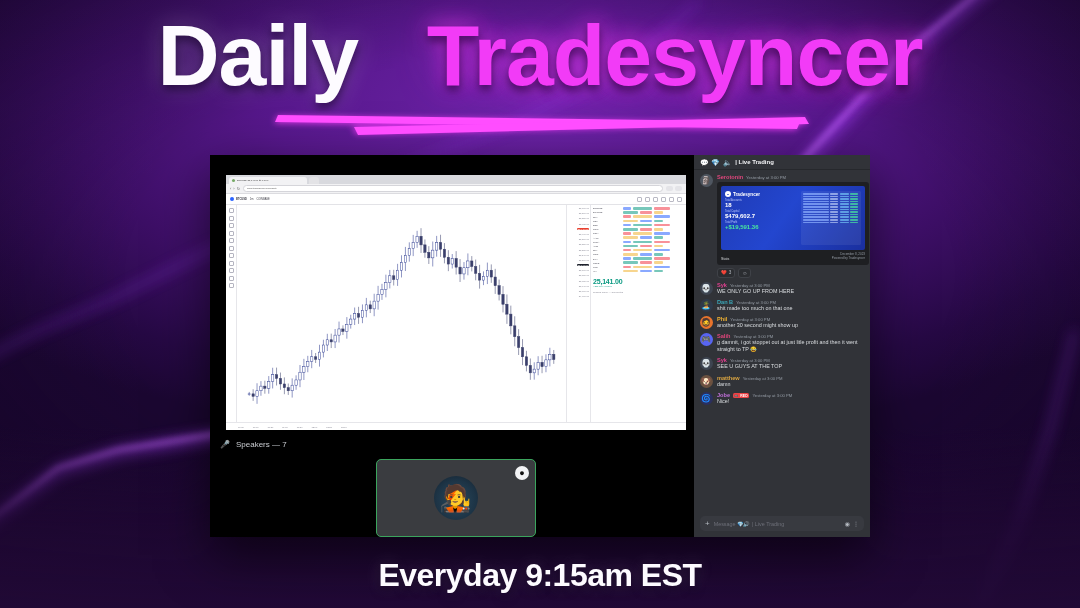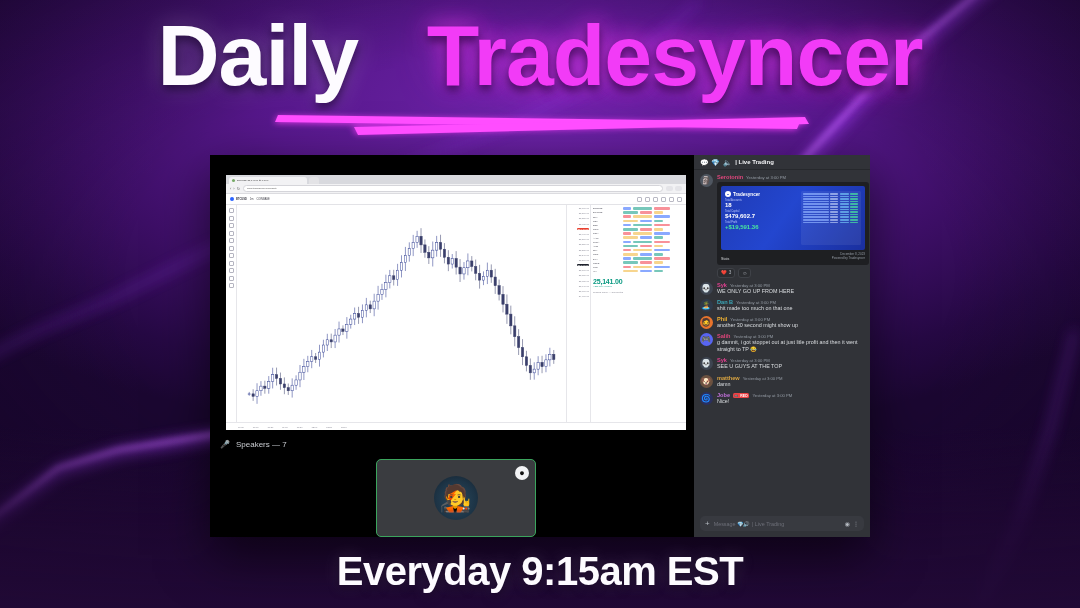--- a/index.html
+++ b/index.html
@@ -204,21 +204,21 @@
   #chat-input{
     background:#383a40; border-radius:5px; height:15px; display:flex; align-items:center;
     gap:4px; padding:0 5px; color:#6d6f78; font-size:5.4px;
   }
   .ci-plus{ color:#b5bac1; font-size:8px; line-height:1; }
   .ci-right{ margin-left:auto; display:flex; gap:3px; color:#b5bac1; font-size:6px; }
 
   
   #caption{
     position:absolute; left:0; right:0; bottom:14px; text-align:center; z-index:6;
-    font-size:40px; font-weight:bold; color:#fdfbff; letter-spacing:-.5px;
+    font-size:32px; font-weight:bold; color:#fdfbff; letter-spacing:-.5px;
     text-shadow:0 4px 10px rgba(15,0,30,.75), 0 0 18px rgba(255,255,255,.18);
   }
 </style>
 </head>
 <body>
 
 <div id="bg">
   <div class="bg-base"></div>
   <svg class="bg-svg" viewBox="0 0 1080 608" preserveAspectRatio="none">
     <defs>

